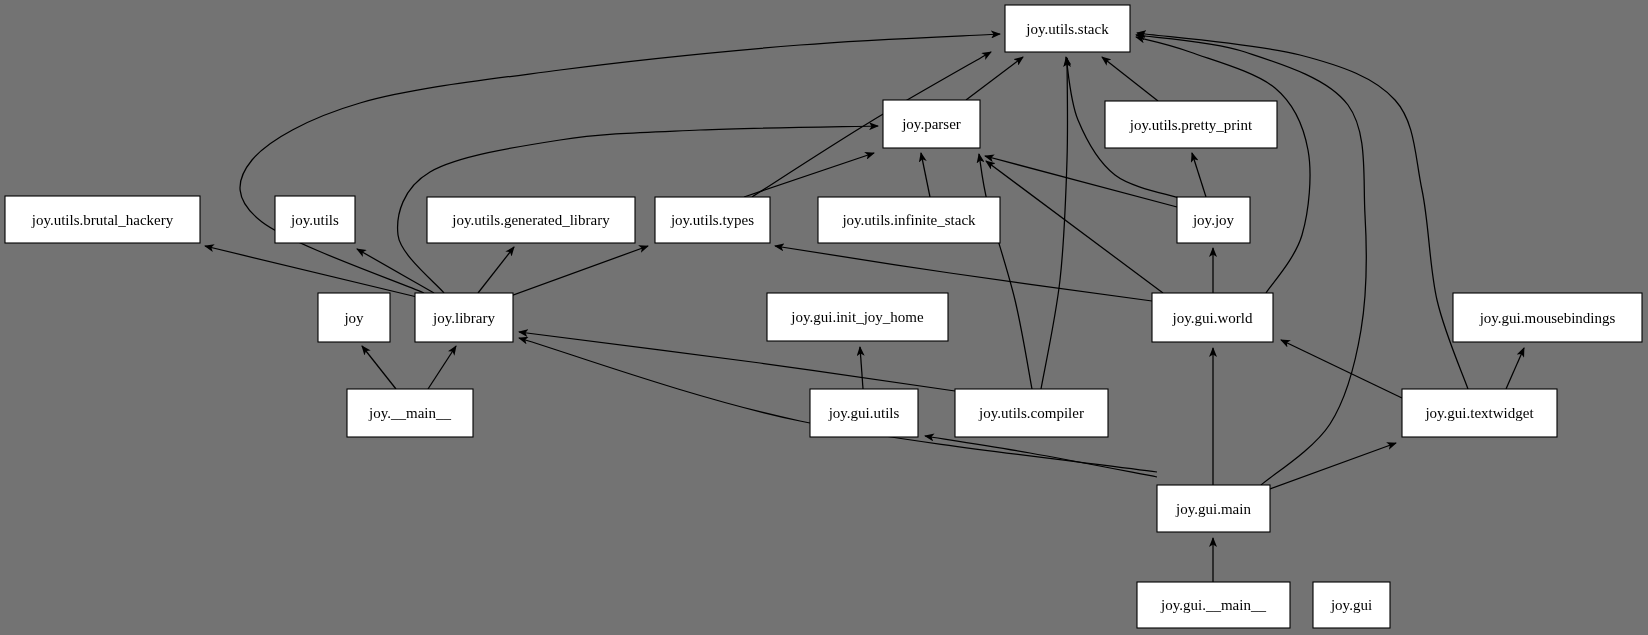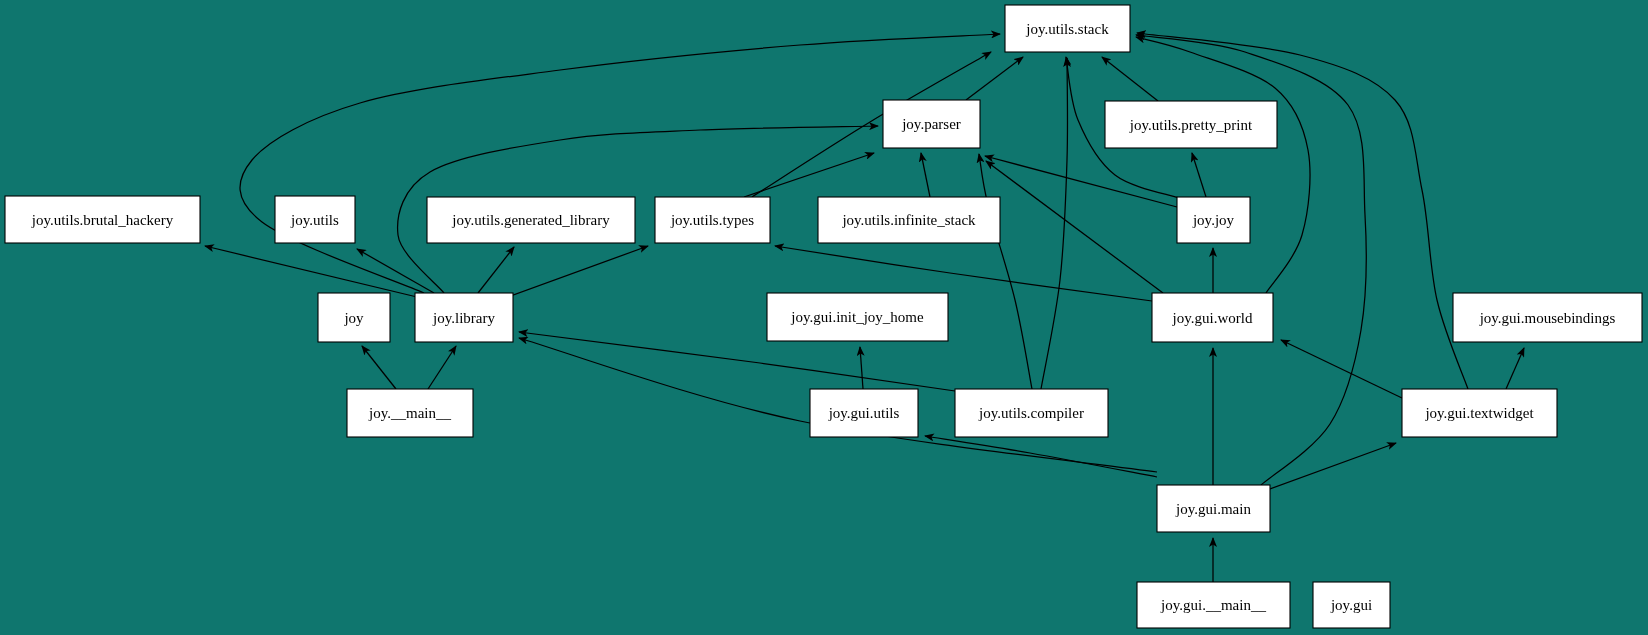--- a/index.html
+++ b/index.html
@@ -4,21 +4,21 @@
 <style>
   html, body {
     margin: 0;
     padding: 0;
     background: #ffffff;
   }
   #canvas-wrap {
     position: relative;
     width: 1648px;
     height: 635px;
-    background: #0f766e;
+    background: #737373;
     font-family: "Liberation Serif", "DejaVu Serif", serif;
   }
   svg { display: block; }
   .node-rect {
     fill: #ffffff;
     stroke: #000000;
     stroke-width: 1.1;
   }
   .node-label {
     fill: #000000;

